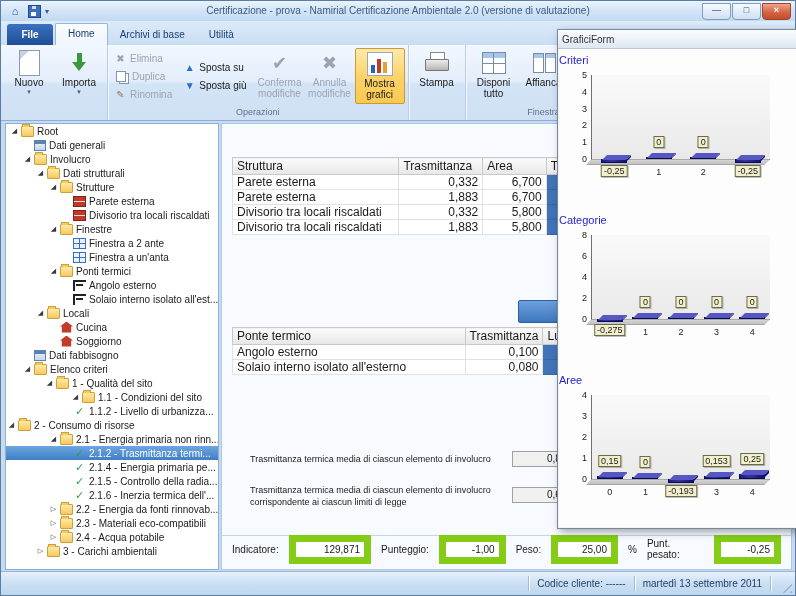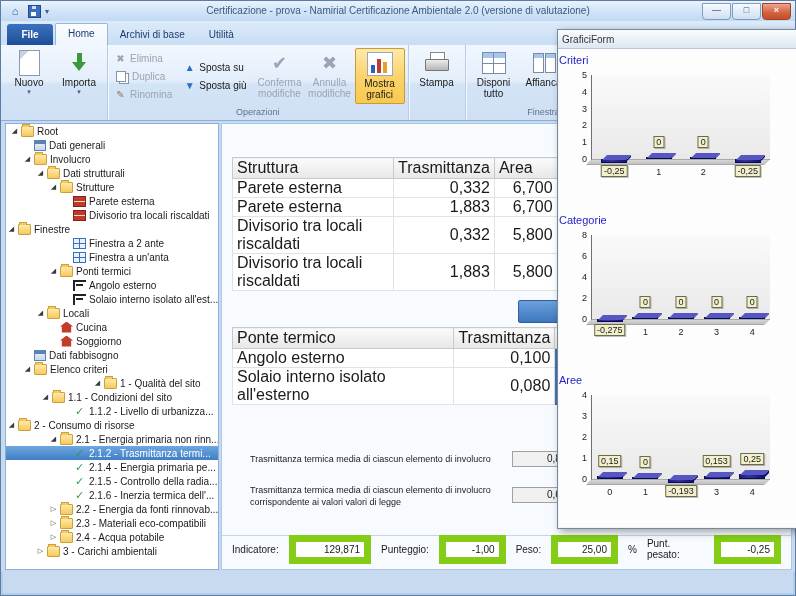--- a/index.html
+++ b/index.html
@@ -91,21 +91,21 @@
     background:linear-gradient(#3a6ebf,#3a6ebf) 50% 0/1px 100% no-repeat,linear-gradient(#3a6ebf,#3a6ebf) 0 50%/100% 1px no-repeat;}
   .ticon-bridge{border-left:2px solid #222;border-top:2px solid #222;}
   .ticon-bridge::after{content:"";position:absolute;left:1px;top:2px;width:7px;height:2px;background:#222;}
   .ticon-room{background:#c23b2b;clip-path:polygon(50% 0,100% 45%,86% 45%,86% 100%,14% 100%,14% 45%,0 45%);}
   .ticon-check{color:#2f9e44;font-weight:bold;font-size:11px;line-height:11px;text-align:center;}
   .tlabel{overflow:hidden;}
   
   .content{position:absolute;left:220px;top:2px;right:3px;bottom:2px;background:#f7fbff;border:1px solid #aec8e4;}
   .chead{position:absolute;left:5px;right:5px;top:5px;height:18px;border-radius:2px;
     background:linear-gradient(#7db3e8,#3a78c2);color:#fff;font-weight:bold;font-size:11px;line-height:18px;padding-left:8px;}
-  table.dtable{border-collapse:collapse;position:absolute;left:10px;font-size:16px;background:#fff;}
+  table.dtable{border-collapse:collapse;position:absolute;left:10px;font-size:12px;background:#fff;}
   .dtable th{background:linear-gradient(#fbfbfb,#e7e7e7);border:1px solid #c9c9c9;font-weight:normal;
     text-align:left;padding:1px 4px;height:13px;}
   .dtable td{border:1px solid #e2e2e2;padding:0 4px;height:13px;}
   .dtable td.num{text-align:right;}
   .dtable td.cell-blue{background:#4273b8;border-color:#3a66a4;}
   #t1{top:33px;}
   #t2{top:203px;}
   .partial-btn{position:absolute;left:296px;top:176px;width:80px;height:21px;border-radius:2px;
     background:linear-gradient(#6ca0dd,#3e77bd);border:1px solid #2f5f9a;}
   .summary{position:absolute;left:28px;width:540px;font-size:9px;}
@@ -324,21 +324,21 @@
         <div class="trow" style="padding-left: 55px;">
           <span class="texp"></span>
           <span class="ticon ticon-wall"></span>
           <span class="tlabel">Parete esterna</span>
         </div>
         <div class="trow" style="padding-left: 55px;">
           <span class="texp"></span>
           <span class="ticon ticon-wall"></span>
           <span class="tlabel">Divisorio tra locali riscaldati</span>
         </div>
-        <div class="trow" style="">
+        <div class="trow" style="padding-left: 42px;">
           <span class="texp">◢</span>
           <span class="ticon ticon-folder"></span>
           <span class="tlabel">Finestre</span>
         </div>
         <div class="trow" style="padding-left: 55px;">
           <span class="texp"></span>
           <span class="ticon ticon-window"></span>
           <span class="tlabel">Finestra a 2 ante</span>
         </div>
         <div class="trow" style="padding-left: 55px;">
@@ -379,26 +379,26 @@
         <div class="trow" style="padding-left: 16px;">
           <span class="texp"></span>
           <span class="ticon ticon-doc"></span>
           <span class="tlabel">Dati fabbisogno</span>
         </div>
         <div class="trow" style="padding-left: 16px;">
           <span class="texp">◢</span>
           <span class="ticon ticon-folder"></span>
           <span class="tlabel">Elenco criteri</span>
         </div>
-        <div class="trow" style="padding-left: 38px; margin-left: 48px;">
+        <div class="trow" style="padding-left: 38px;">
           <span class="texp">◢</span>
           <span class="ticon ticon-folder"></span>
           <span class="tlabel">1 - Qualità del sito</span>
         </div>
-        <div class="trow" style="padding-left: 34px;">
+        <div class="trow" style="padding-left: 64px;">
           <span class="texp">◢</span>
           <span class="ticon ticon-folder"></span>
           <span class="tlabel">1.1 - Condizioni del sito</span>
         </div>
         <div class="trow" style="padding-left: 55px;">
           <span class="texp"></span>
           <span class="ticon ticon-check">✓</span>
           <span class="tlabel">1.1.2 - Livello di urbanizza...</span>
         </div>
         <div class="trow" style="">
@@ -518,40 +518,49 @@
 
       <div class="summary" id="s1">
         <div class="slabel">Trasmittanza termica media di ciascun elemento di involucro</div>
         <div class="sbox">0,863</div>
         <div class="sunit">W/m²K</div>
       </div>
 
       <div class="summary" id="s2">
         <div class="slabel">
           <span>Trasmittanza termica media di ciascun elemento di involucro</span><br>
-          <span>corrispondente ai valori valori di legge</span>
+          <span>corrispondente ai ciascun limiti di legge</span>
         </div>
         <div class="sbox">0,664</div>
         <div class="sunit">W/m²K</div>
       </div>
 
       <div class="footer">
         <span>Indicatore:</span>
         <span class="fbox fb-ind">129,871</span>
         <span>Punteggio:</span>
         <span class="fbox fb-sm">-1,00</span>
         <span>Peso:</span>
         <span class="fbox fb-sm">25,00</span>
         <span>%</span>
         <span>Punt. pesato:</span>
         <span class="fbox fb-sm">-0,25</span>
       </div>
     </div>
   </div>
 
+  <div class="statusbar">
+    <span style="flex:1"></span>
+    <span class="ssep"></span>
+    <span>Codice cliente: ------</span>
+    <span class="ssep"></span>
+    <span>martedì 13 settembre 2011</span>
+    <span class="ssep"></span>
+    <span class="sgrip"></span>
+  </div>
 
   <div class="float">
     <div class="ftitle">
       <span>GraficiForm</span>
       <span class="fclose">×</span>
     </div>
     <div class="charts">
         <div class="chart-block">
           <div class="chart-title">Criteri</div>
           <div class="plot-wrap">

